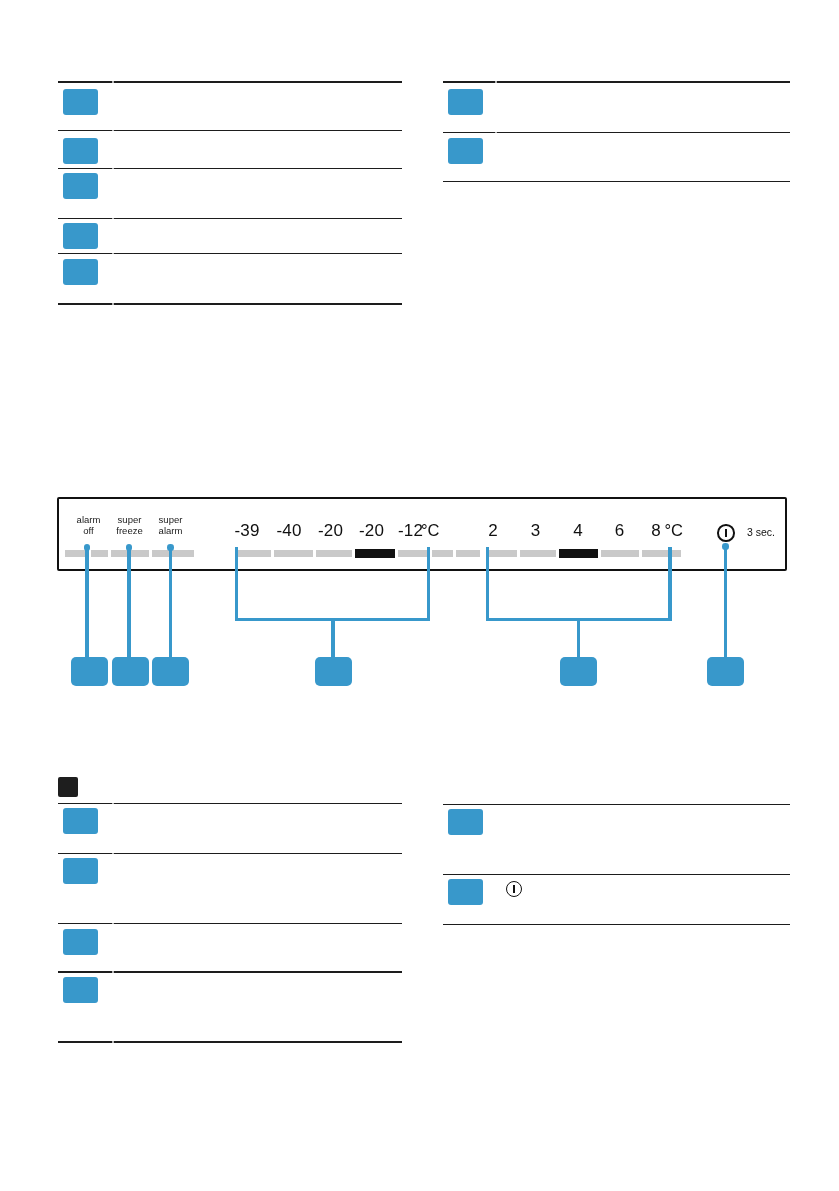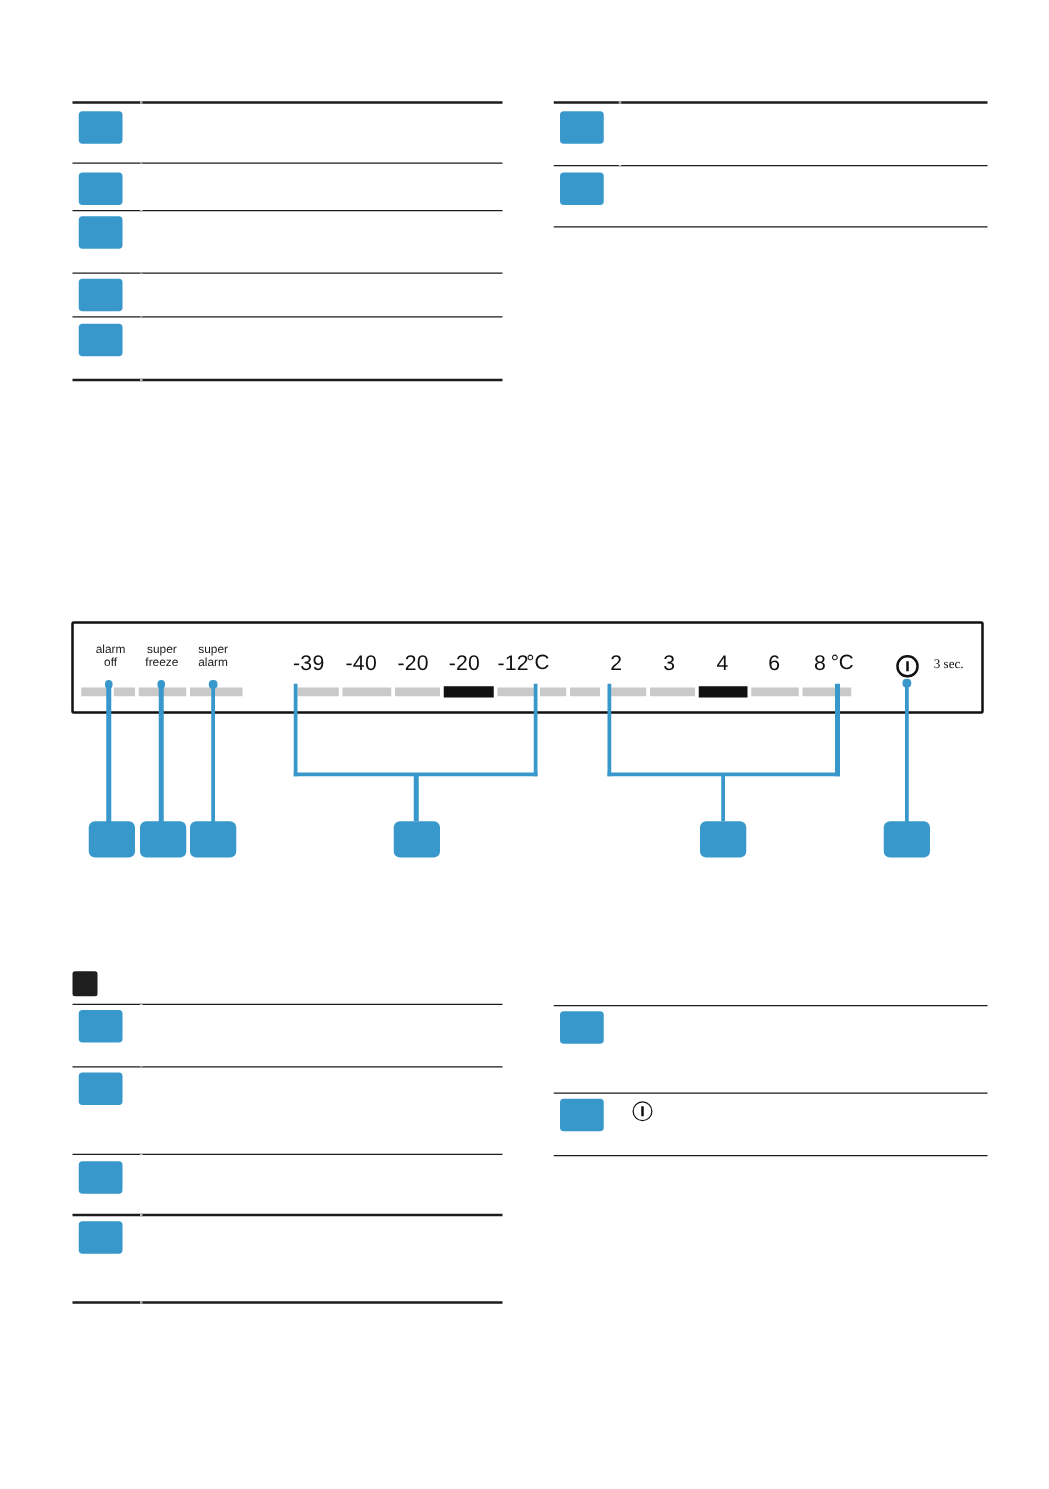--- a/index.html
+++ b/index.html
@@ -17,21 +17,21 @@
              font-size:9.5px;line-height:11px;color:#1a1a1a;}
   .scale-num{position:absolute;top:520px;width:60px;text-align:center;
              font-size:17px;line-height:21px;color:#101010;letter-spacing:0.2px;}
   .scale-unit{position:absolute;top:520px;font-size:16.5px;line-height:21px;color:#101010;}
   .seg{position:absolute;top:550px;height:6.5px;}
   .seg-sel{top:548.5px;height:9px;}
   
   .power-circle{position:absolute;border-radius:50%;box-sizing:border-box;
                 display:flex;align-items:center;justify-content:center;background:#fff;}
   .power-bar{background:#111;}
-  .hold-label{position:absolute;left:747px;top:526px;font-size:10.5px;color:#111;font-family:Liberation Serif, serif;}
+  .hold-label{position:absolute;left:747px;top:526px;font-size:10.5px;color:#111;}
   
   .cline{position:absolute;width:3.4px;}
   .chline{position:absolute;height:3.4px;}
   .cdot{position:absolute;width:6.5px;height:6.5px;border-radius:50%;}
   .cbox{position:absolute;width:37px;height:29px;border-radius:5px;top:657px;}
   .darksq{position:absolute;width:20px;height:20px;background:#1e1e1e;border-radius:2px;}
 </style>
 </head>
 <body>
 

